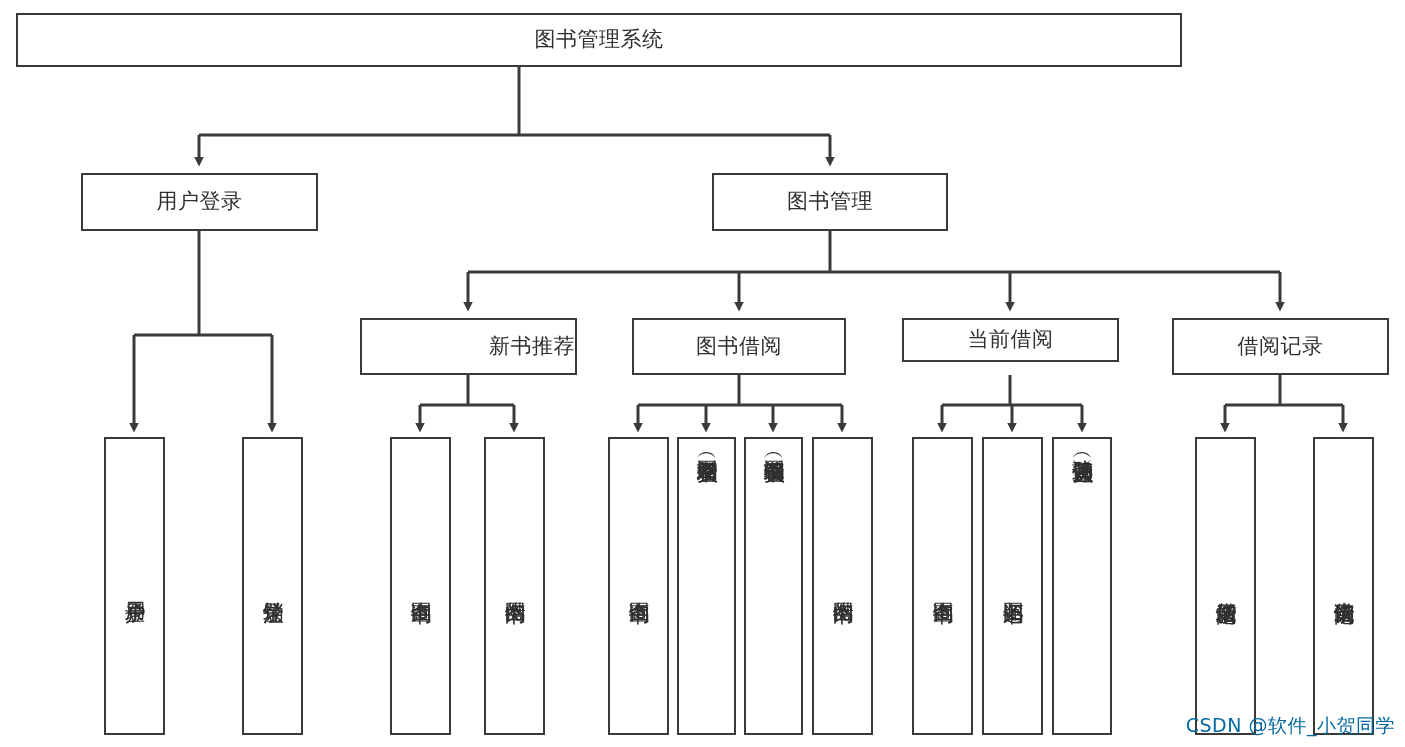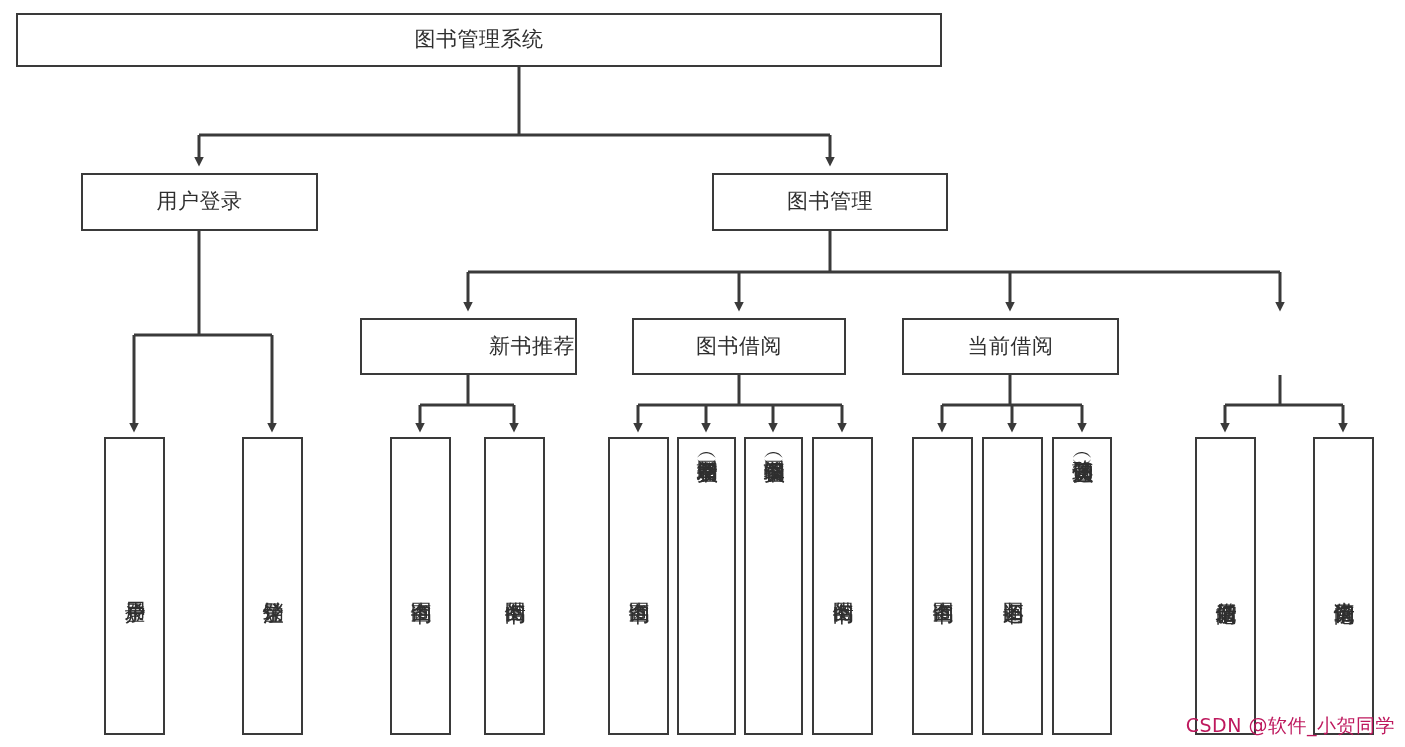--- a/index.html
+++ b/index.html
@@ -65,21 +65,21 @@
   }
   .leaf-box.center-v {
     align-items: center;
     padding-top: 0;
   }
   #watermark {
     position: absolute;
     right: 10px;
     bottom: 8px;
     font-size: 19px;
-    color: #be185d;
+    color: #0369a1;
     letter-spacing: 0.5px;
     white-space: nowrap;
     user-select: none;
   }
 </style>
 </head>
 <body>
 
 <div id="diagram-root">
 
@@ -138,44 +138,47 @@
     </g>
 
     <g stroke="#3a3a3a" stroke-width="3" fill="none">
       <path d="M1280,375 L1280,405"></path>
       <path d="M1225,405 L1343,405"></path>
       <path d="M1225,405 L1225,424" marker-end="url(#arrowhead)"></path>
       <path d="M1343,405 L1343,424" marker-end="url(#arrowhead)"></path>
     </g>
   </svg>
 
-  <div class="node-box root" style="left:16px; top:13px; width:926px; height:54px;">
+  <div class="node-box root" style="left:16px; top:13px; width:1166px; height:54px;">
     <span class="node-label-h">图书管理系统</span>
   </div>
 
   <div class="node-box" style="left:81px; top:173px; width:237px; height:58px;">
     <span class="node-label-h">用户登录</span>
   </div>
 
   <div class="node-box" style="left:712px; top:173px; width:236px; height:58px;justify-content:center;">
     <span class="node-label-h">图书管理</span>
   </div>
 
   <div class="node-box" style="left:360px; top:318px; width:217px; height:57px;justify-content:flex-end;">
     <span class="node-label-h">新书推荐</span>
   </div>
 
   <div class="node-box" style="left:632px; top:318px; width:214px; height:57px;">
     <span class="node-label-h">图书借阅</span>
   </div>
 
-  <div class="node-box" style="left:902px; top:318px; width:217px; height:57px;">
+  <div class="node-box" style="left:902px; top:318px; width:217px; height:44px;">
     <span class="node-label-h">当前借阅</span>
   </div>
 
+  <div class="node-box" style="left:1172px; top:318px; width:217px; height:57px;">
+    <span class="node-label-h">借阅记录</span>
+  </div>
 
   <div class="node-box leaf-box center-v" style="left:104px; top:437px; width:61px; height:298px;">
     <span class="node-label-v">用户登录</span>
   </div>
 
   <div class="node-box leaf-box center-v" style="left:242px; top:437px; width:61px; height:298px;">
     <span class="node-label-v">注销登录</span>
   </div>
 
   <div class="node-box leaf-box center-v" style="left:390px; top:437px; width:61px; height:298px;">

